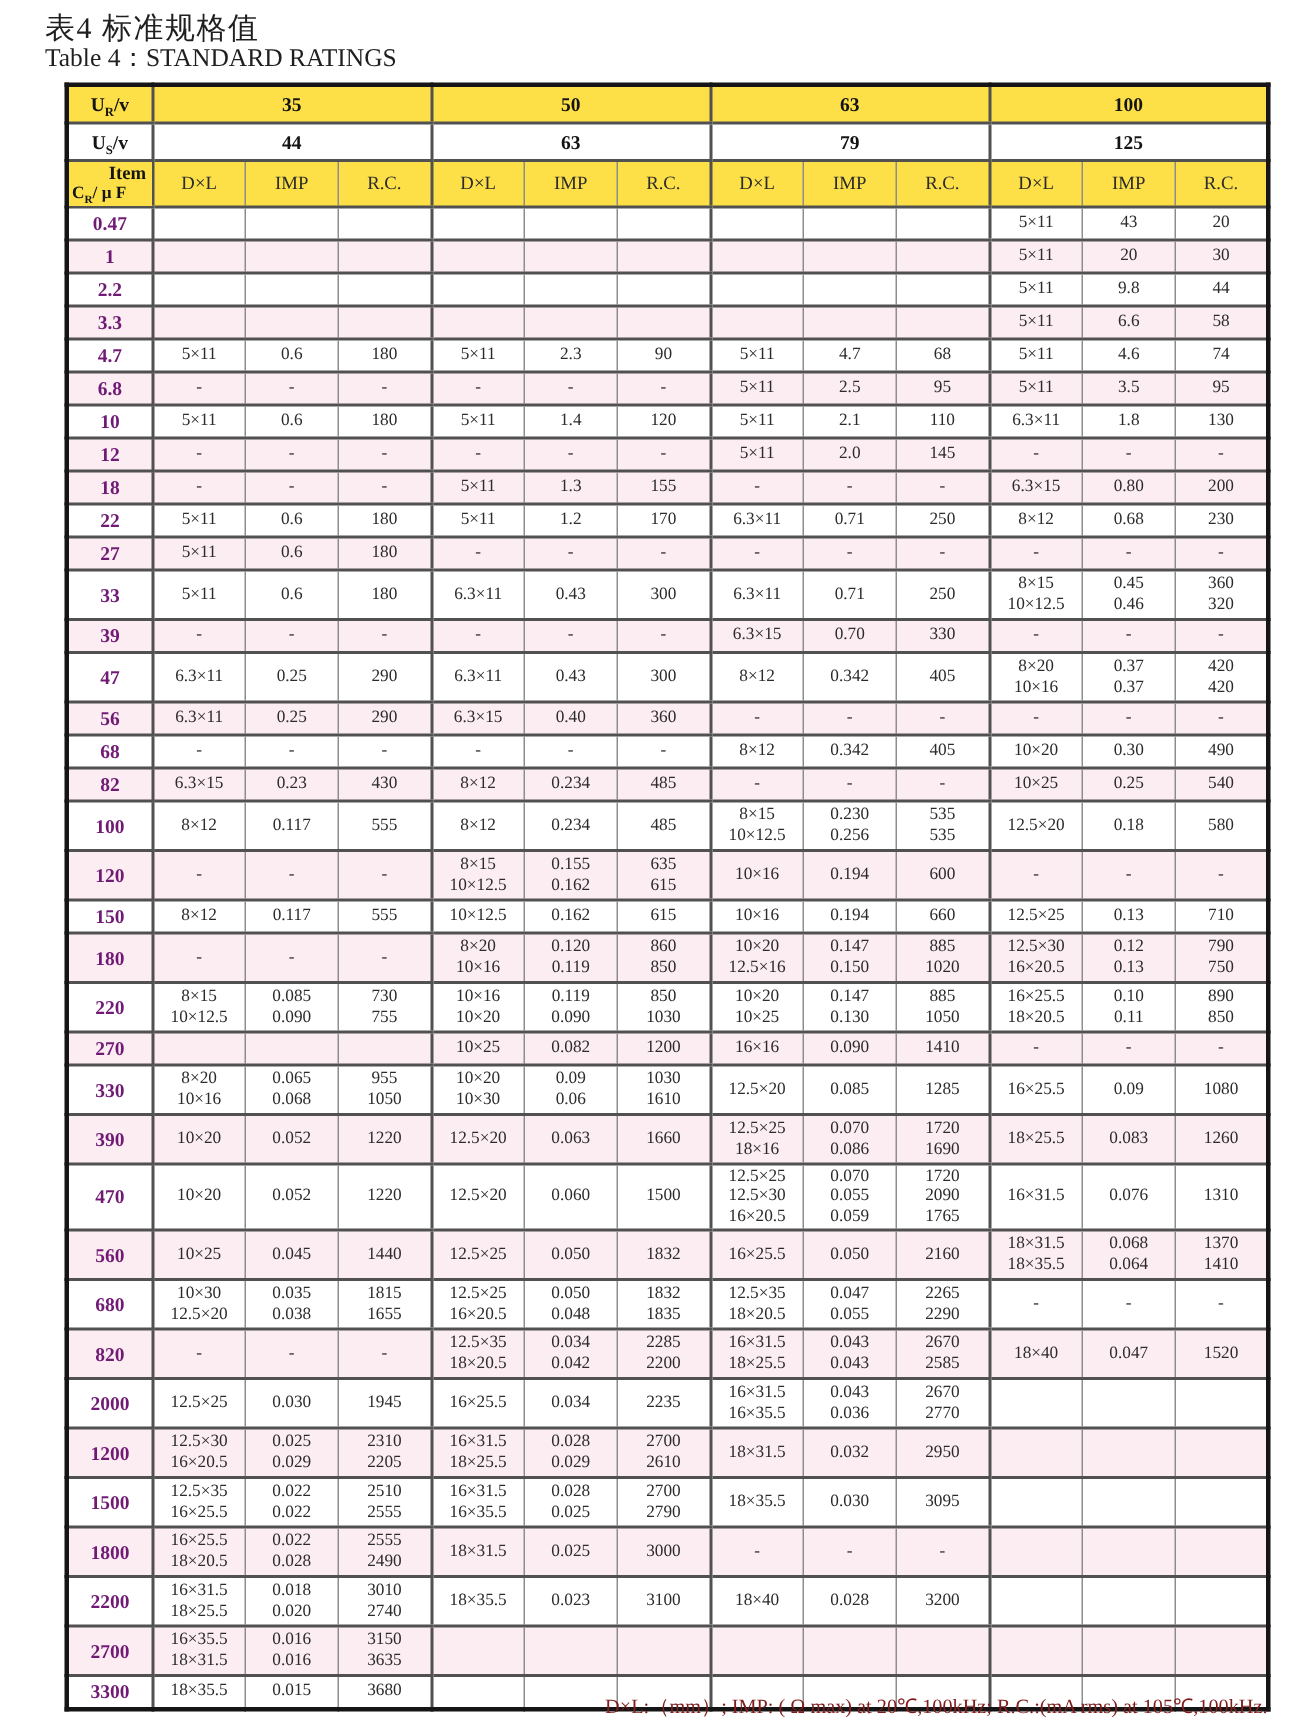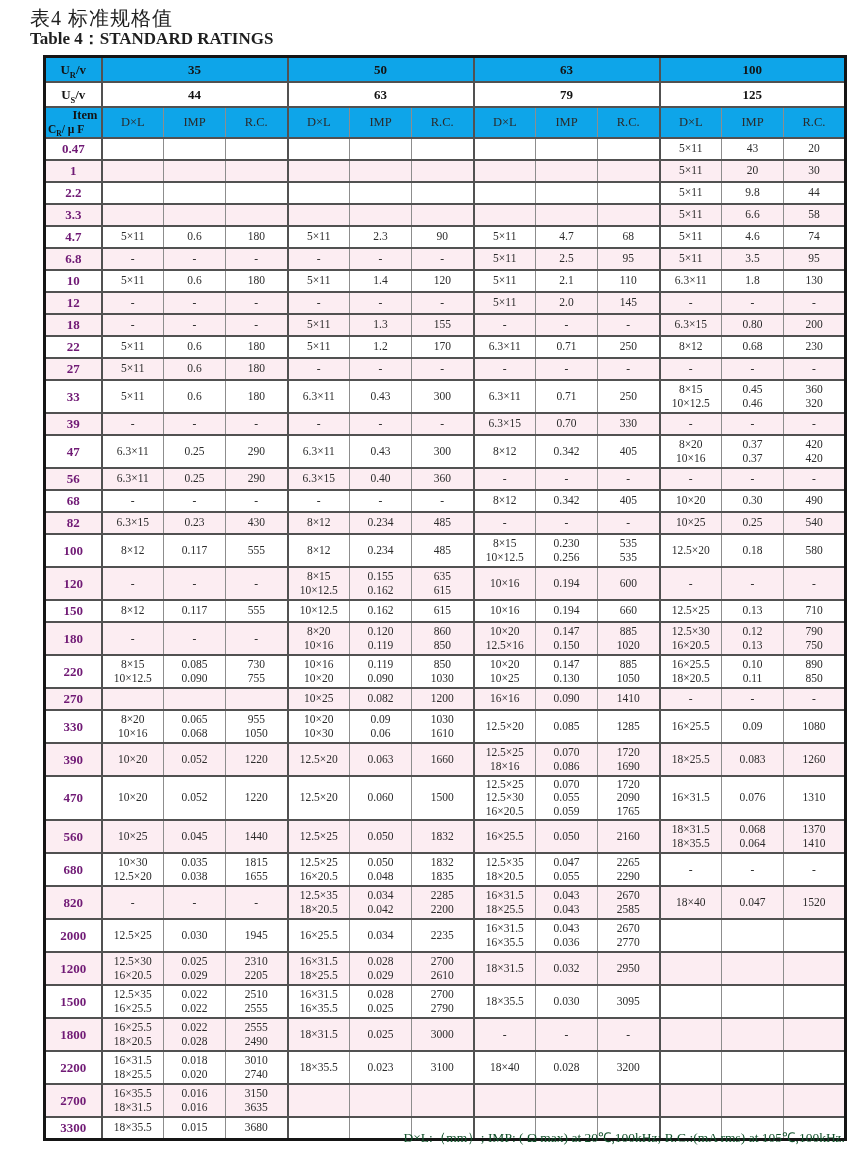--- a/index.html
+++ b/index.html
@@ -1,52 +1,52 @@
 <!DOCTYPE html>
 <html><head>
 <meta charset="utf-8">
 <style>
   html,body{margin:0;padding:0;}
   body{
     width:864px;height:1156px;background:#ffffff;position:relative;
     font-family:"Liberation Serif", serif;color:#1f1f1f;overflow:hidden;
   }
   .title-cn{position:absolute;left:30px;top:5px;font-size:20px;letter-spacing:1px;}
-  .title-en{position:absolute;left:30px;top:27px;font-size:17px;font-weight:bold;}
+  .title-en{position:absolute;left:30px;top:27px;font-size:17px;font-weight:normal;}
   table.ratings{
     position:absolute;left:43px;top:55px;border-collapse:collapse;table-layout:fixed;
     border:3px solid #151515;
   }
   col.c-label{width:57px;}
   col.c-data{width:62px;}
   td{
     border:1px solid #8d8d8d;
     border-top:2px solid #515151;border-bottom:2px solid #515151;
     text-align:center;vertical-align:middle;padding:0;
     font-size:11.5px;line-height:1.18;color:#2b2b2b;white-space:nowrap;
   }
   td.gs{border-left:2px solid #515151;}
   td.rowlabel{font-weight:bold;font-size:13px;color:#701a75;border-right:2px solid #515151;}
   tr.pink td{background:#fcedf2;}
   tr.h1 td{height:20px;}
   tr.h2 td{height:31px;}
   tr.h3 td{height:42px;}
   thead tr.r1 td,thead tr.r2 td{height:23px;font-size:13px;font-weight:bold;color:#141414;}
   thead tr.r3 td{height:29px;font-size:12.5px;}
-  thead tr.hpink td{background:#0ea5e9;}
+  thead tr.hpink td{background:#fde047;}
   sub{font-size:0.65em;line-height:0;}
   td.diag{
     position:relative;
     background-image:linear-gradient(to bottom right,
       transparent calc(50% - 0.8px), #4e4e4e calc(50% - 0.8px),
       #4e4e4e calc(50% + 0.8px), transparent calc(50% + 0.8px));
   }
   td.diag .item{position:absolute;top:0px;right:3px;font-weight:bold;font-size:12.5px;color:#141414;}
   td.diag .cr{position:absolute;bottom:0px;left:2px;font-weight:bold;font-size:11.5px;color:#141414;white-space:nowrap;}
-  .footnote{position:absolute;top:1128px;left:43px;width:802px;text-align:right;font-size:13.5px;color:#14532d;}
+  .footnote{position:absolute;top:1128px;left:43px;width:802px;text-align:right;font-size:13.5px;color:#7f1d1d;}
 </style>
 </head>
 <body>
 
 <div class="title-cn">表4 标准规格值</div>
 <div class="title-en">Table 4：STANDARD RATINGS</div>
 
 <table class="ratings">
   <colgroup>
     <col class="c-label">

